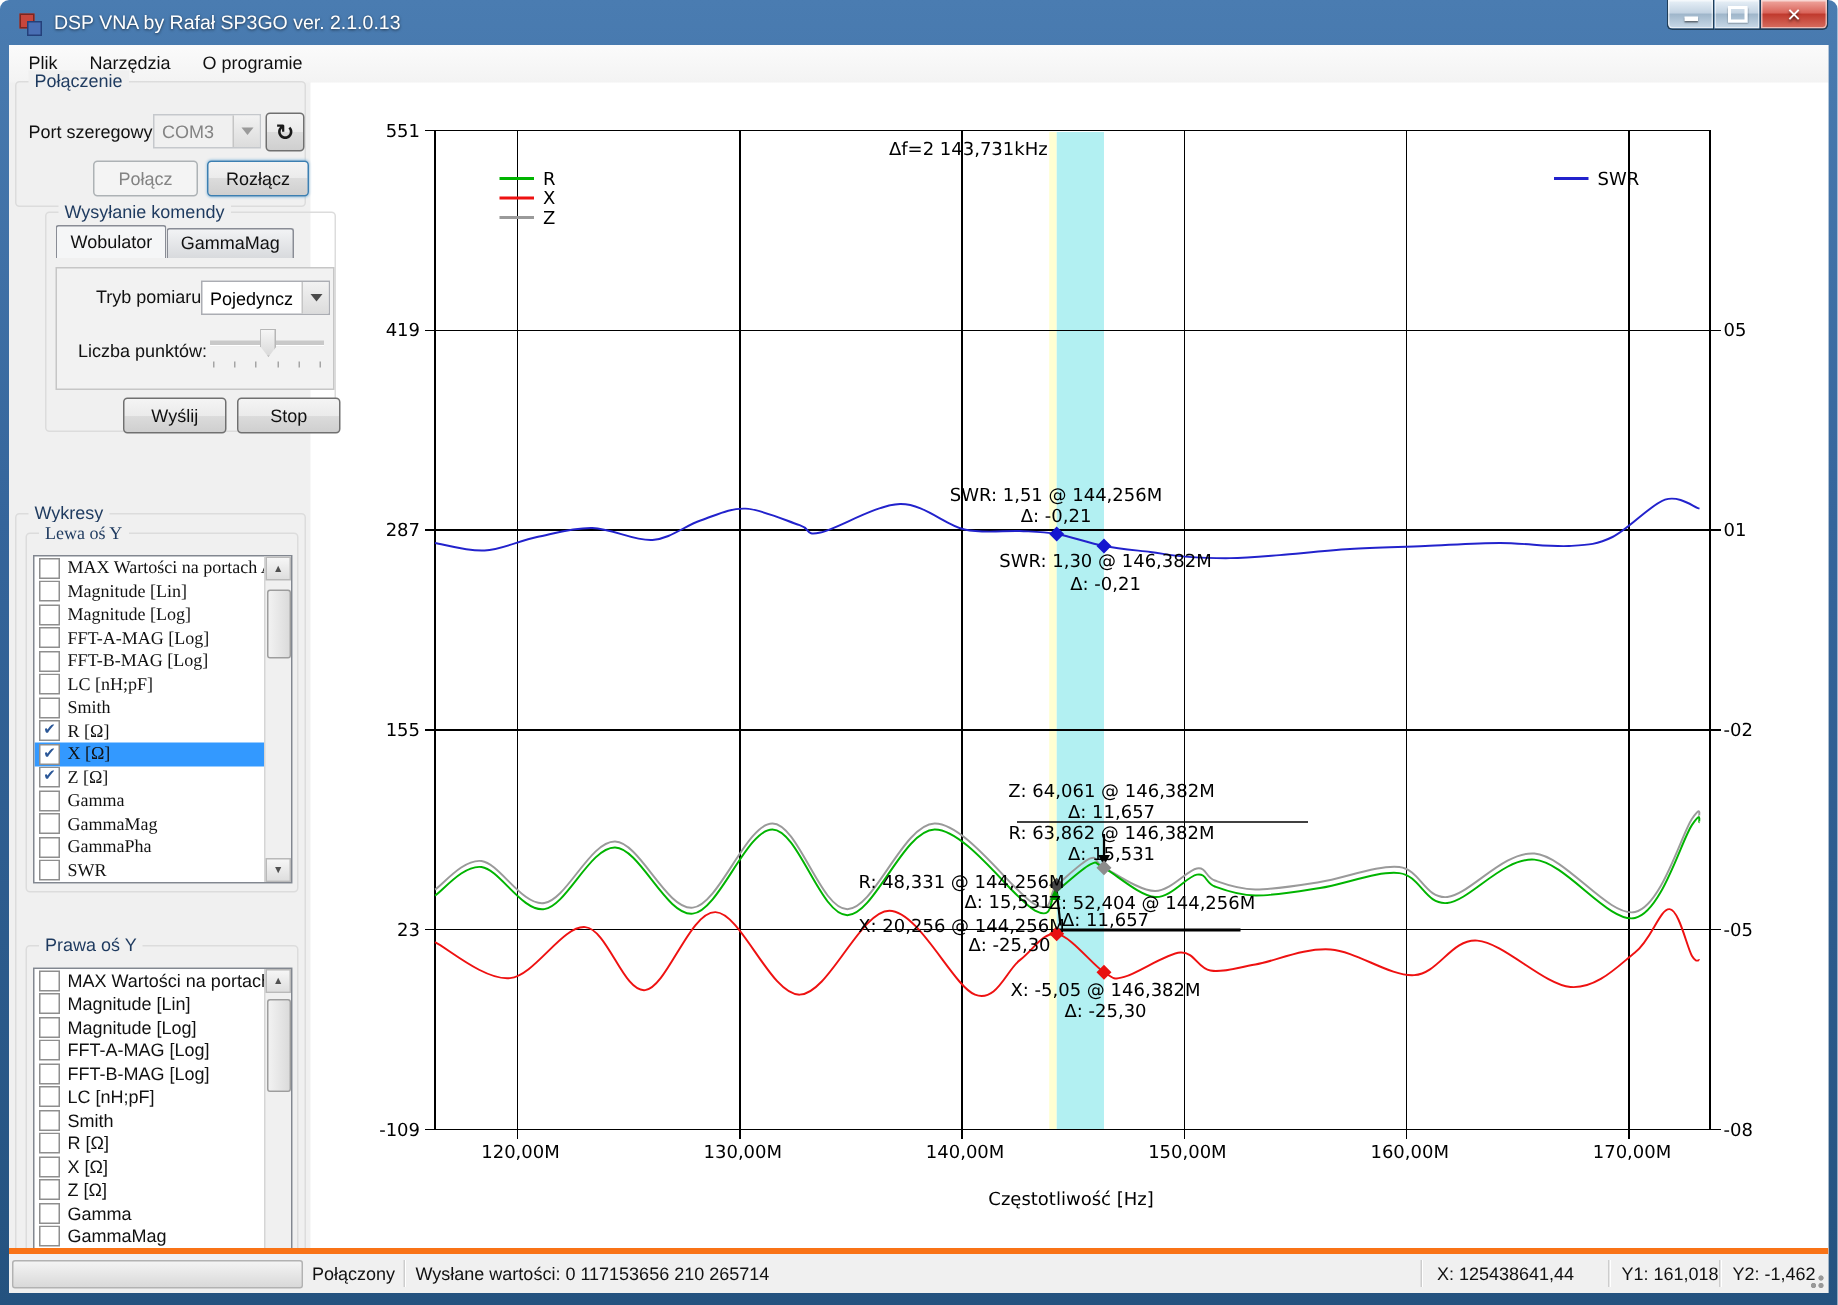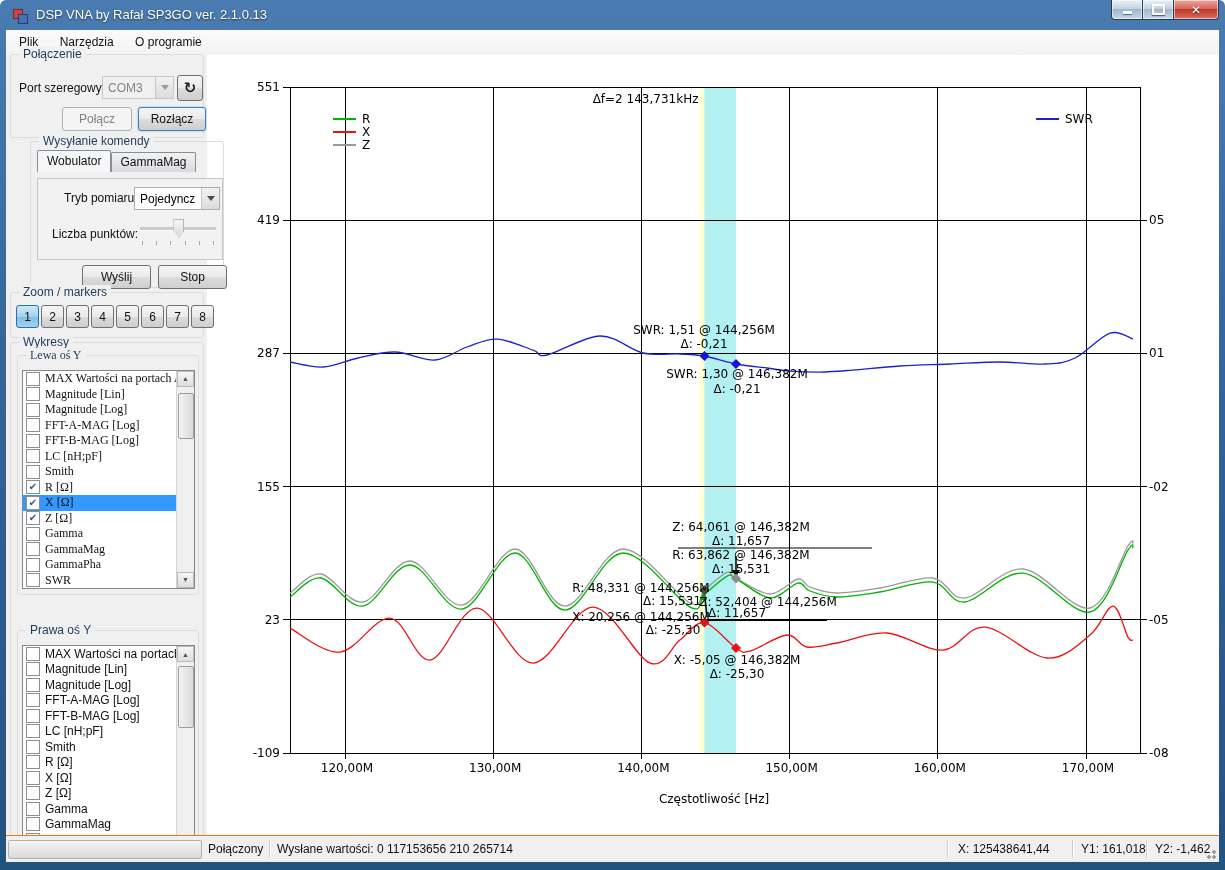--- a/index.html
+++ b/index.html
@@ -67,21 +67,21 @@
   .listbox{position:absolute;left:4px;top:14px;width:171px;height:217px;border:1px solid #828790;background:#fff;overflow:hidden;}
   .lb-row{height:15.5px;display:flex;align-items:center;white-space:nowrap;overflow:hidden;color:#111;}
   .lb-row.sel{background:#3399ff;}
   .cb{width:12px;height:12px;border:1px solid #8e8e8e;background:#fff;margin:0 5px 0 3px;flex:none;
     display:flex;align-items:center;justify-content:center;font-size:10px;color:#2b5797;line-height:10px;}
   .sb{position:absolute;right:0;top:0;width:17px;height:100%;background:#f0f0f0;border-left:1px solid #d5d5d5;}
   .sb .up,.sb .dn{position:absolute;left:0;width:100%;height:16px;display:flex;align-items:center;justify-content:center;font-size:7px;color:#505050;background:linear-gradient(#f6f6f6,#dedede);border:1px solid #b9b9b9;box-sizing:border-box;}
   .sb .up{top:0;} .sb .dn{bottom:0;}
   .sb .thumb{position:absolute;left:1px;width:14px;background:linear-gradient(90deg,#f2f2f2,#dbdbdb);border:1px solid #9d9d9d;border-radius:2px;}
   
-  .statusbar{position:absolute;left:0;right:0;bottom:0;height:26px;background:#f0f0f0;border-top:1px solid #f97316;color:#111;}
+  .statusbar{position:absolute;left:0;right:0;bottom:0;height:26px;background:#f0f0f0;border-top:4px solid #f97316;color:#111;}
   .progress{position:absolute;left:2px;top:4px;width:192px;height:17px;border:1px solid #b2b2b2;border-radius:2px;background:linear-gradient(#f4f4f4,#d9d9d9);}
   .sb-sep{position:absolute;top:4px;width:1px;height:18px;background:#cdcdcd;border-right:1px solid #fff;}
   .sb-text{position:absolute;top:6px;white-space:nowrap;}
   .grip{position:absolute;right:3px;bottom:3px;width:12px;height:12px;
     background:radial-gradient(circle 1.5px at 10px 10px,#999 1.5px,transparent 2px),
                radial-gradient(circle 1.5px at 10px 5px,#999 1.5px,transparent 2px),
                radial-gradient(circle 1.5px at 5px 10px,#999 1.5px,transparent 2px);}
   svg text{font-family:"DejaVu Sans","Liberation Sans",sans-serif;font-size:12px;fill:#000;}
 </style>
 </head>
@@ -253,33 +253,20 @@
               <i></i>
               <i></i>
               <i></i>
             </div>
         </div>
       </div>
       <div class="btn" style="left:51px;top:123px;width:67px;">Wyślij</div>
       <div class="btn" style="left:127px;top:123px;width:67px;">Stop</div>
     </div>
 
-    <div class="gb" style="left:4px;top:262px;width:192px;height:44px;">
-      <span class="gb-title">Zoom / markers</span>
-      <div id="zoomBtns" style="position:absolute;left:5px;top:12px;display:flex;">
-          <div class="zoombtn active">1</div>
-          <div class="zoombtn">2</div>
-          <div class="zoombtn">3</div>
-          <div class="zoombtn">4</div>
-          <div class="zoombtn">5</div>
-          <div class="zoombtn">6</div>
-          <div class="zoombtn">7</div>
-          <div class="zoombtn">8</div>
-        </div>
-    </div>
 
     <div class="gb" style="left:4px;top:312px;width:192px;height:497px;">
       <span class="gb-title">Wykresy</span>
 
       <div class="gb" style="left:6px;top:12px;width:180px;height:238px;background:#f0f0f0;font-family:Liberation Serif, serif;">
         <span class="gb-title">Lewa oś Y</span>
         <div class="listbox" id="leftList">
             <div class="lb-row">
               <span class="cb"></span>
               <span>MAX Wartości na portach ADC</span>

